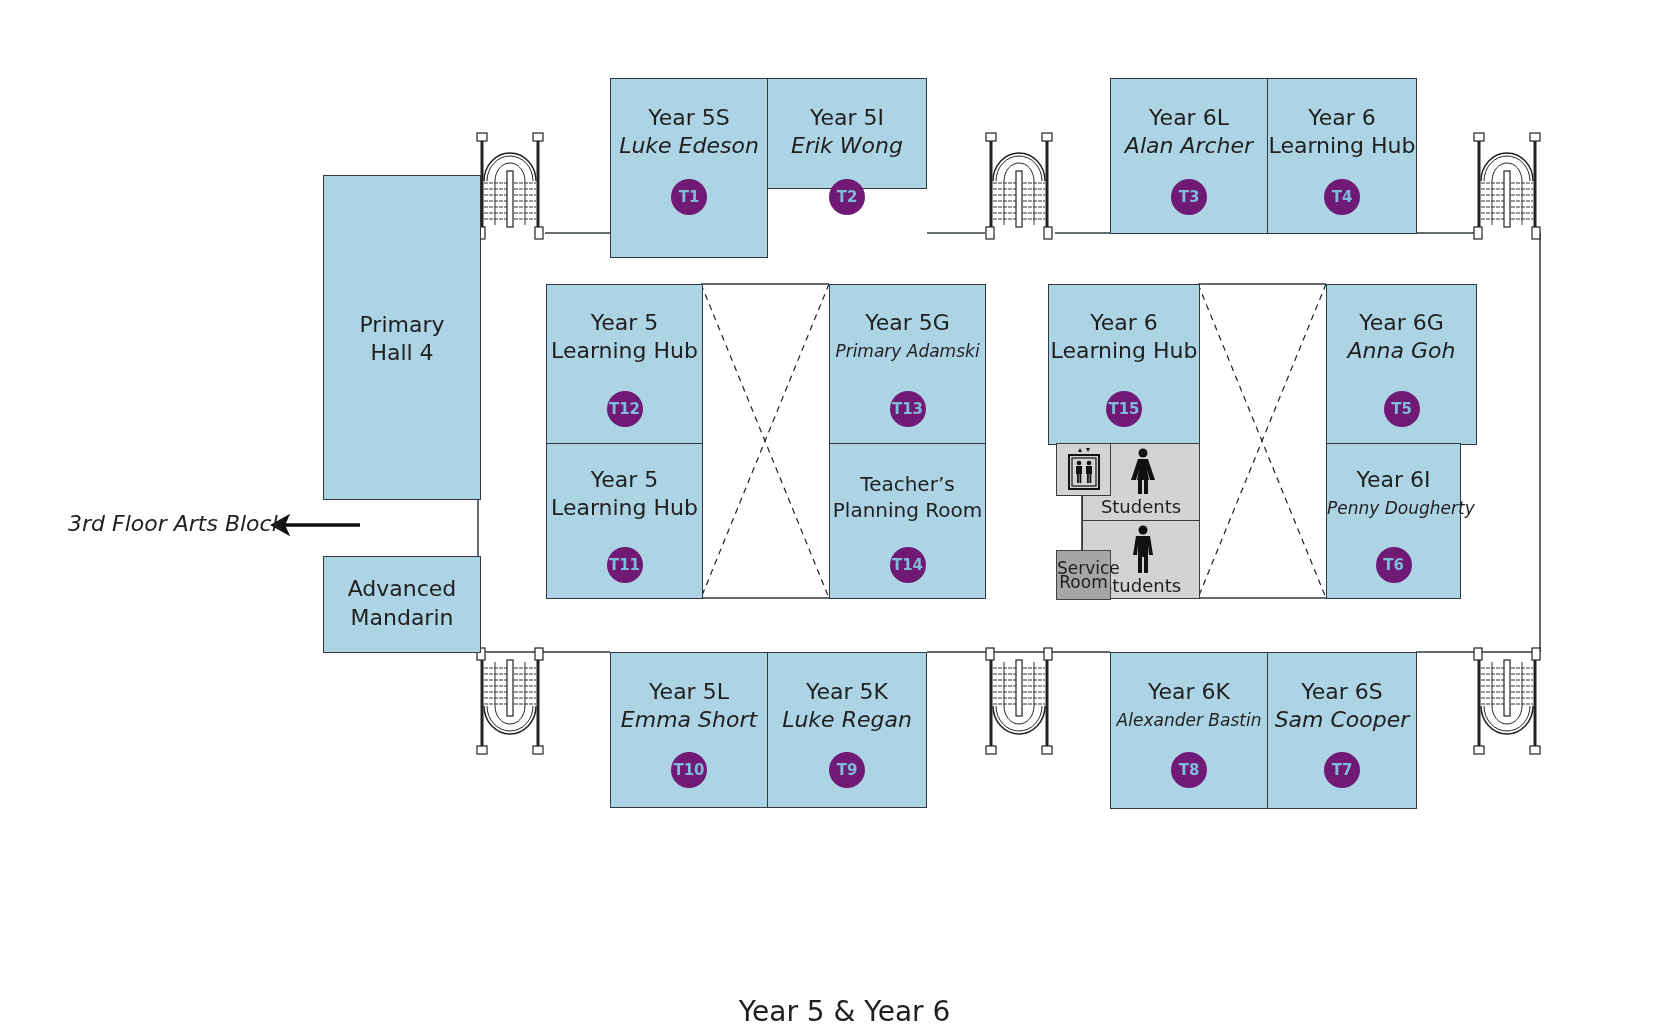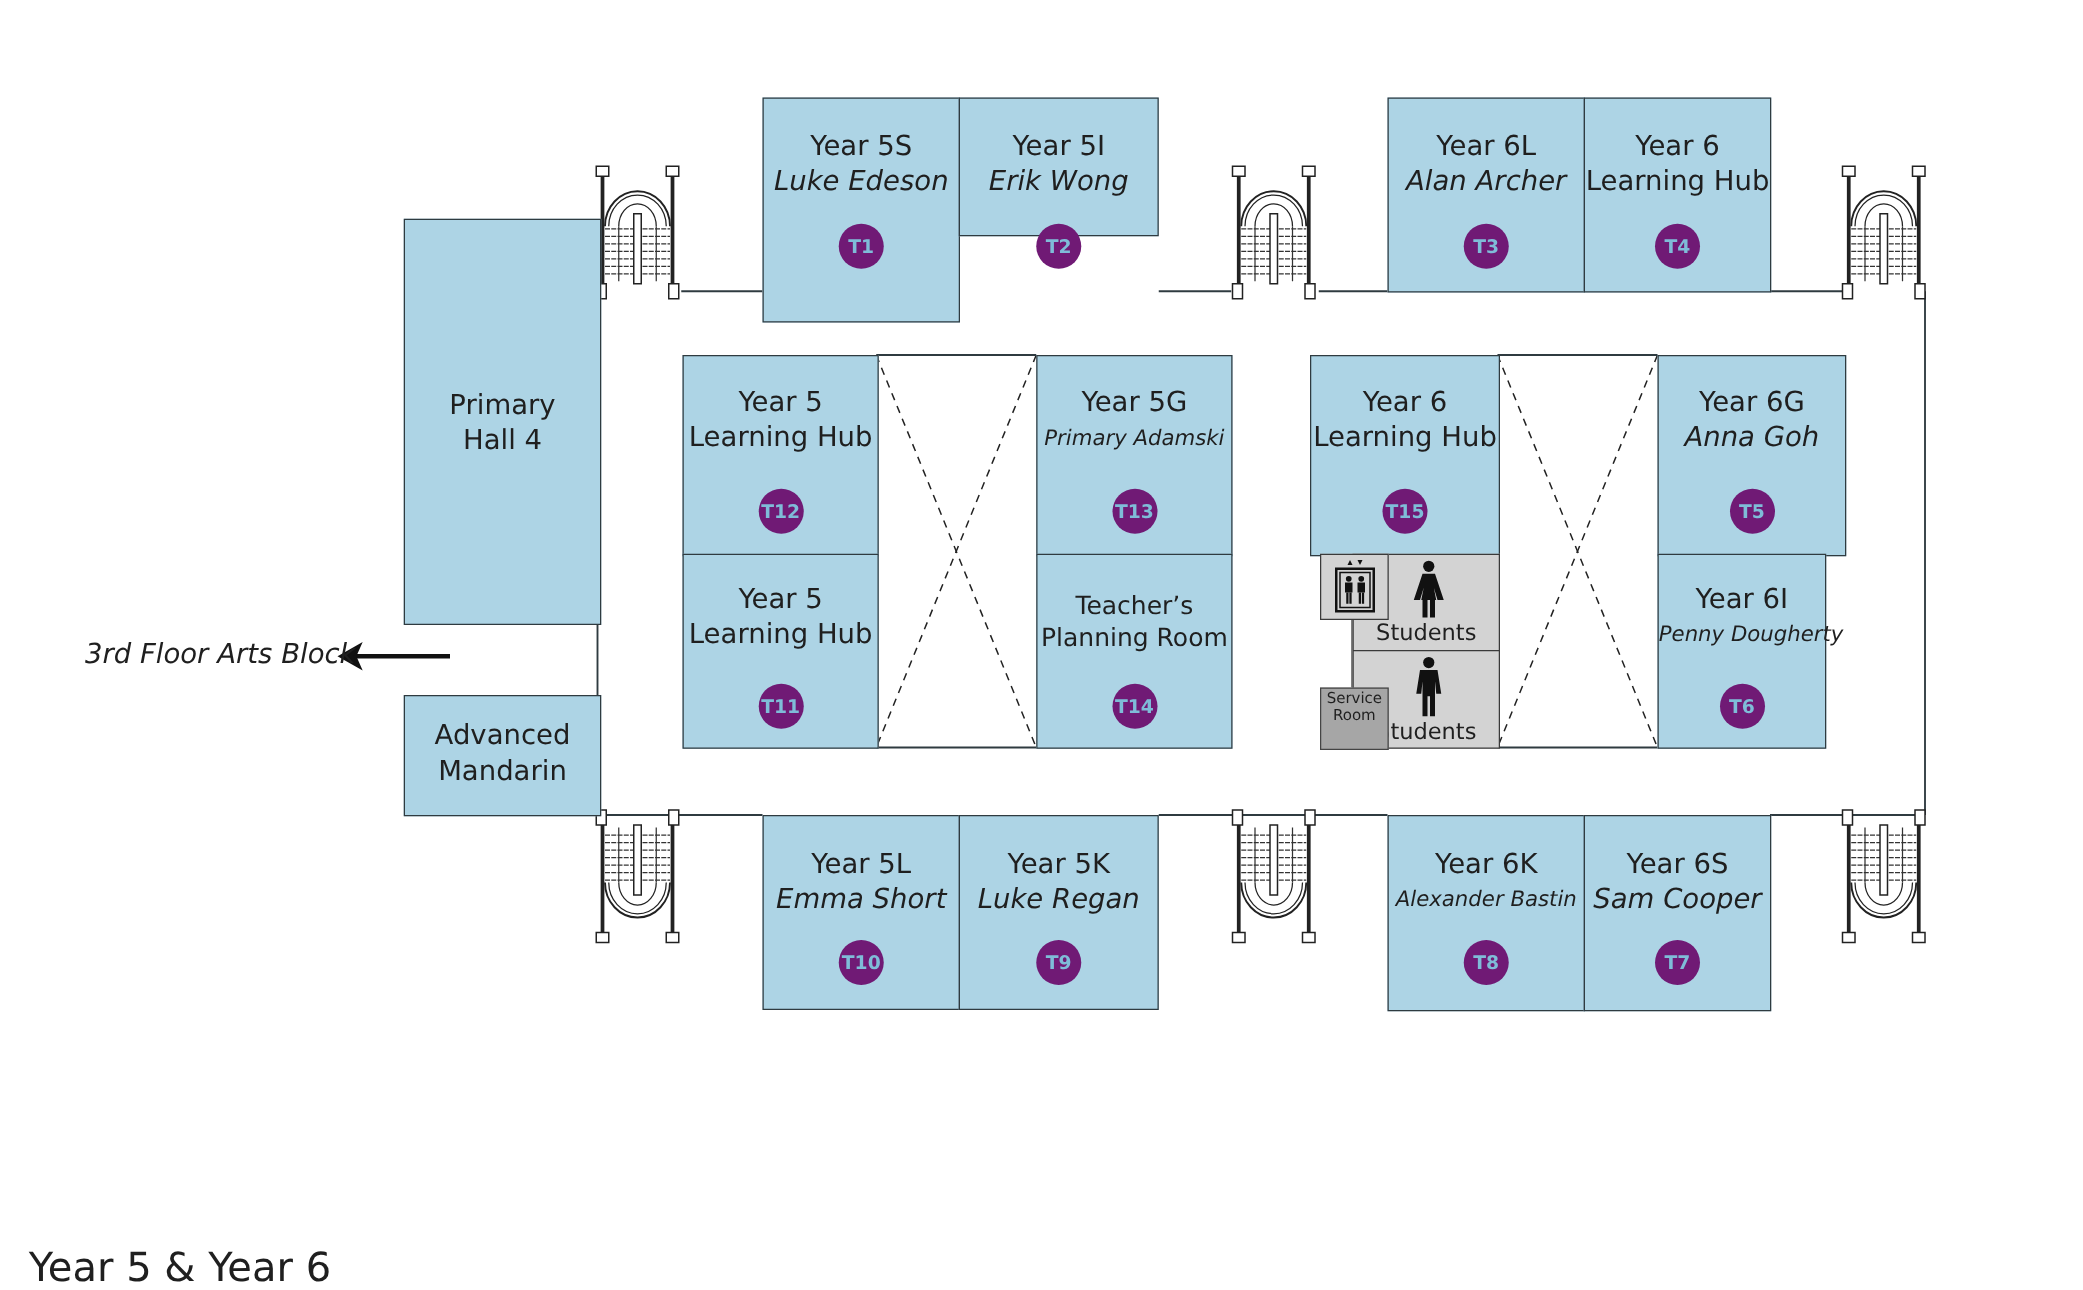--- a/index.html
+++ b/index.html
@@ -5,21 +5,21 @@
   html,body{margin:0;padding:0;background:#ffffff;}
   body{width:1666px;height:1032px;position:relative;overflow:hidden;font-family:"DejaVu Sans","Liberation Sans",sans-serif;color:#1f1f1f;}
   #plan{position:absolute;left:0;top:0;width:1666px;height:1032px;}
   .room{position:absolute;background:#add4e5;border:1.5px solid #2f3b40;box-sizing:border-box;text-align:center;}
   .room .nm{position:absolute;left:0;right:0;font-size:22px;line-height:28px;white-space:nowrap;}
   .room .tc{position:absolute;left:0;right:0;font-size:22px;line-height:28px;font-style:italic;white-space:nowrap;}
   .room .tc.sm{font-size:17px;}
   .badge{position:absolute;width:36px;height:36px;border-radius:50%;background:#701a75;color:#7fbcd8;font-weight:bold;font-size:15px;line-height:36px;text-align:center;left:50%;margin-left:-18px;}
   .grey{position:absolute;background:#d3d3d3;border:1.5px solid #3a3a3a;box-sizing:border-box;}
   .label{position:absolute;white-space:nowrap;}
-  .svc{position:absolute;background:#a6a6a6;border:1.5px solid #444;box-sizing:border-box;font-size:12px;line-height:14px;text-align:center;color:#1f1f1f;}
+  .svc{position:absolute;background:#a6a6a6;border:1.5px solid #444;box-sizing:border-box;font-size:17px;line-height:14px;text-align:center;color:#1f1f1f;padding-top:10px;}
 </style>
 </head>
 <body>
 
 <svg id="plan" viewBox="0 0 1666 1032">
   <defs>
     <g id="stair">
 
       <rect x="2" y="0" width="10" height="8" fill="#fff" stroke="#222" stroke-width="1.2"></rect>
       <rect x="58" y="0" width="10" height="8" fill="#fff" stroke="#222" stroke-width="1.2"></rect>
@@ -211,13 +211,13 @@
   <div class="nm" style="top:25px">Year 6K</div>
   <div class="tc sm" style="top:53px">Alexander Bastin</div>
   <div class="badge" style="top:99px">T8</div>
 </div>
 <div class="room" style="left:1267px;top:652px;width:150px;height:157px;">
   <div class="nm" style="top:25px">Year 6S</div>
   <div class="tc" style="top:53px">Sam Cooper</div>
   <div class="badge" style="top:99px">T7</div>
 </div>
 
-<div class="label" style="left:0;right:0;top:995px;font-size:32px;padding-left:23px;">Year 5 &amp; Year 6</div>
+<div class="label" style="left:0;right:0;top:995px;text-align:center;font-size:28px;padding-left:23px;">Year 5 &amp; Year 6</div>
 
 </body></html>

